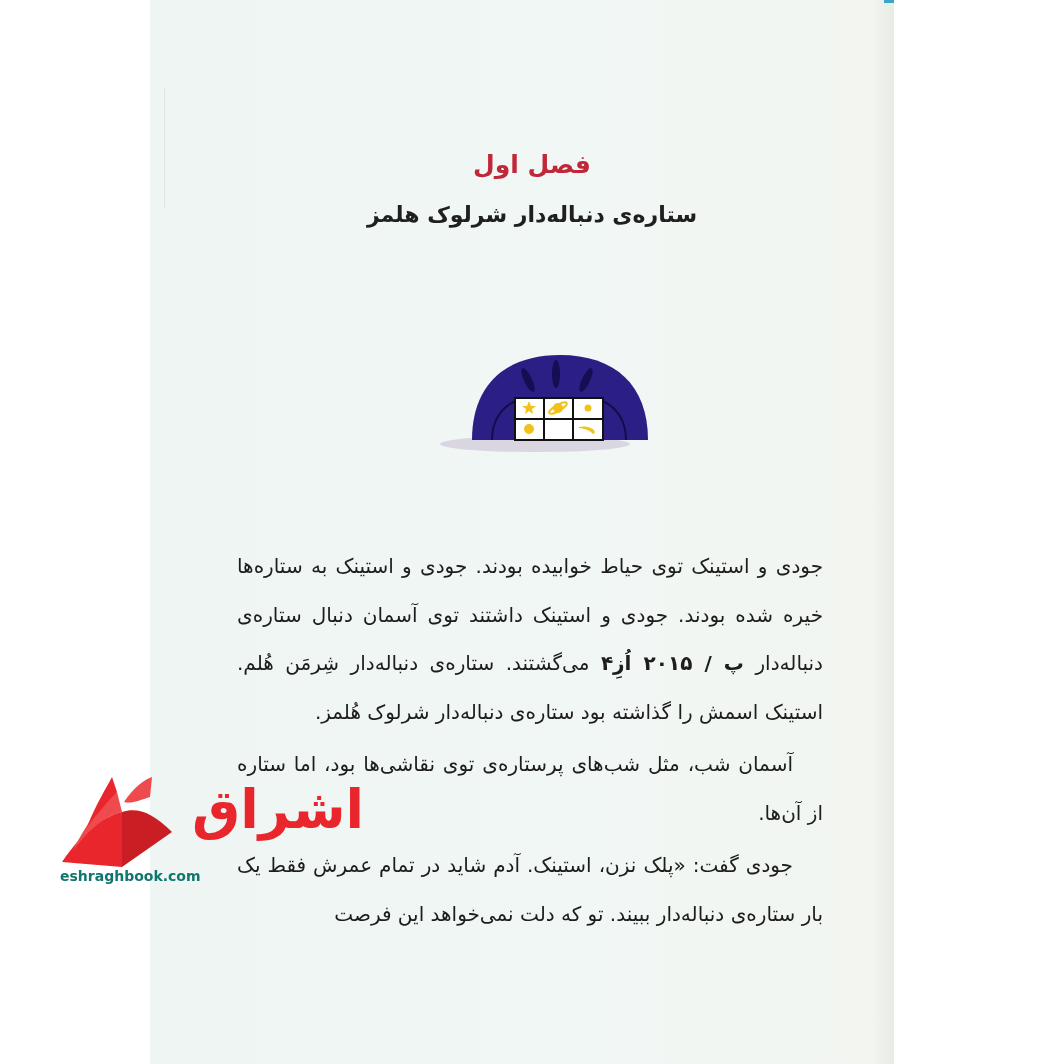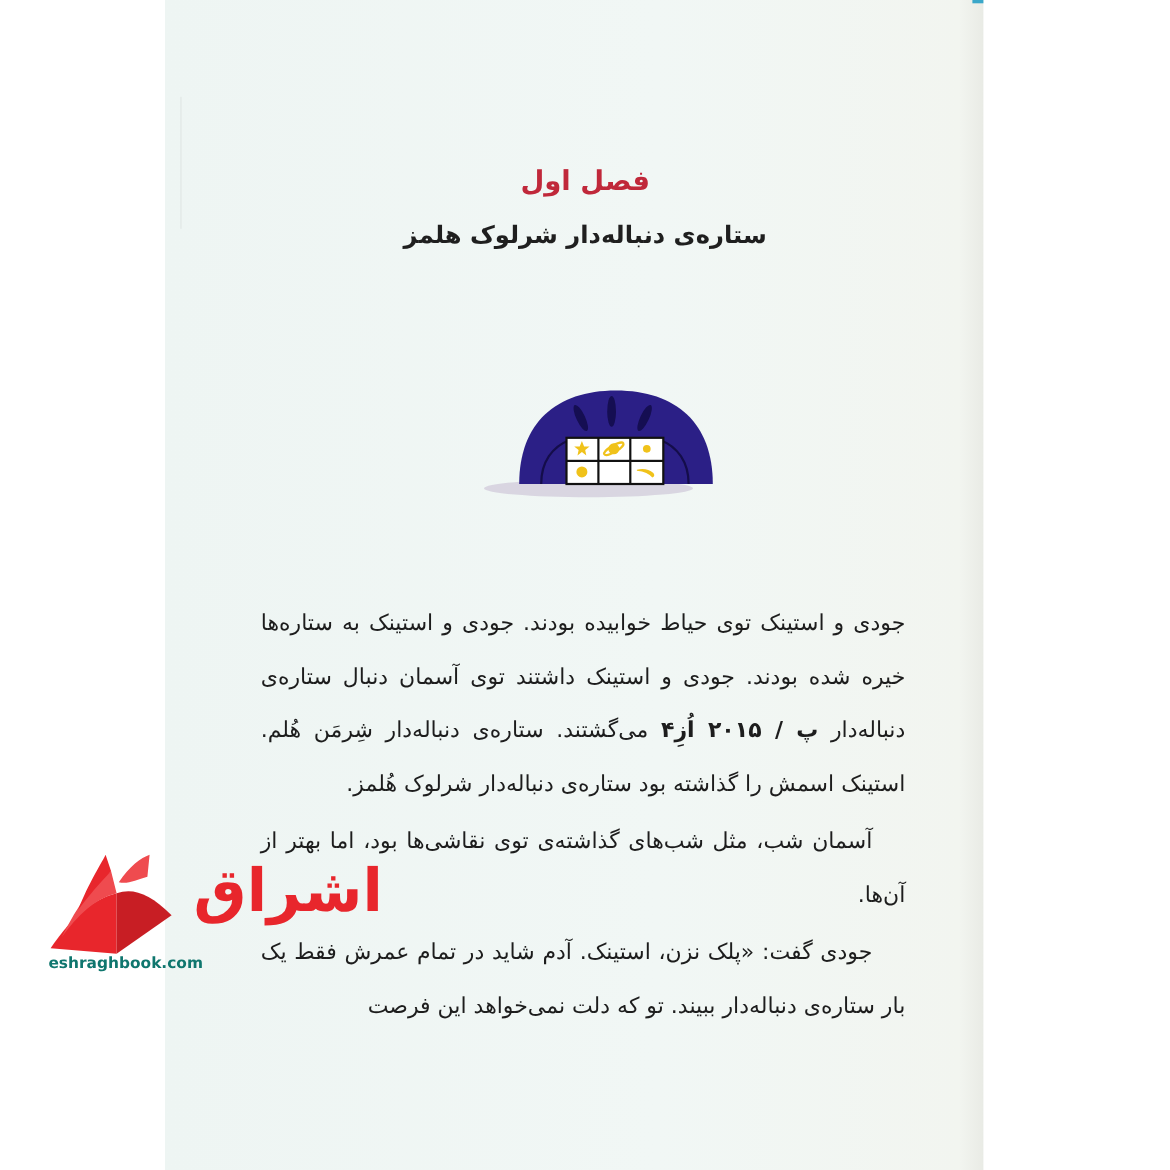--- a/index.html
+++ b/index.html
@@ -29,21 +29,21 @@
     }
     .illustration { position: absolute; left: 420px; top: 340px; width: 240px; height: 140px; }
     .body-text {
       position: absolute; left: 233px; width: 594px; top: 538px;
       direction: rtl; text-align: justify; text-align-last: right;
       font-family: "DejaVu Sans", sans-serif; font-size: 20px; line-height: 48.5px; color: #1d1d1d;
     }
     .body-text p { margin: 4px; }
     .body-text .indent { text-indent: 30px; }
     .body-text b { font-weight: bold; }
-    .watermark { position: absolute; left: 36px; top: 772px; width: 250px; height: 120px; }
+    .watermark { position: absolute; left: 52px; top: 772px; width: 250px; height: 120px; }
     .watermark .url {
       position: absolute; left: 8px; top: 96px; font-family: "DejaVu Sans", sans-serif;
       font-weight: bold; font-size: 14px; color: #0f766e;
     }
     .watermark .logo-word {
       position: absolute; left: 140px; top: 6px; font-size: 54px; font-weight: bold;
       color: #e8262c; direction: rtl; letter-spacing: -2px;
     }
   </style>
 </head>
@@ -79,21 +79,21 @@
       </g>
     <circle cx="168" cy="68" r="3.5" fill="#f0c21a"></circle>
     <circle cx="109" cy="89" r="5" fill="#f0c21a"></circle>
     <path d="M141 83 A6 6 0 1 0 143 95 A5 5 0 1 1 141 83 Z" fill="#f0c21a"></path>
     <path d="M159 87 Q168 85 174 90 Q176 93 173 94 Q169 89 159 88 Z" fill="#f0c21a"></path>
   </g>
 </svg>
 
 <div class="body-text">
   <p><span>جودی و استینک توی حیاط خوابیده بودند. جودی و استینک به ستاره‌ها خیره شده بودند. جودی و استینک داشتند توی آسمان دنبال ستاره‌ی دنباله‌دار </span><b>پ / ۲۰۱۵ اُزِ۴</b><span> می‌گشتند. ستاره‌ی دنباله‌دار شِرمَن هُلم. استینک اسمش را گذاشته بود ستاره‌ی دنباله‌دار شرلوک هُلمز.</span></p>
-  <p class="indent">آسمان شب، مثل شب‌های گذاشته‌ی توی نقاشی‌ها بود، اما بهتر از آن‌ها.</p>
+  <p class="indent">آسمان شب، مثل شب‌های پرستاره‌ی توی نقاشی‌ها بود، اما ستاره از آن‌ها.</p>
   <p class="indent">جودی گفت: «پلک نزن، استینک. آدم شاید در تمام عمرش فقط یک بار ستاره‌ی دنباله‌دار ببیند. تو که دلت نمی‌خواهد این فرصت</p>
 </div>
 
 <div class="watermark">
   <svg width="140" height="100" viewBox="0 0 140 100" style="position:absolute;left:0;top:0;">
     <path d="M10 90 C30 60 50 45 70 40 L70 95 Z" fill="#e8262c"></path>
     <path d="M20 80 C35 50 50 30 65 20 L70 40 C50 45 35 60 20 80 Z" fill="#ef4b4f"></path>
     <path d="M35 55 C45 30 55 15 60 5 L65 20 C55 30 45 42 35 55 Z" fill="#e8262c"></path>
     <path d="M70 40 C85 35 100 40 120 60 L70 95 Z" fill="#c81e24"></path>
     <path d="M72 30 C82 15 92 8 100 5 L98 25 C88 28 80 32 72 30 Z" fill="#ef4b4f"></path>

